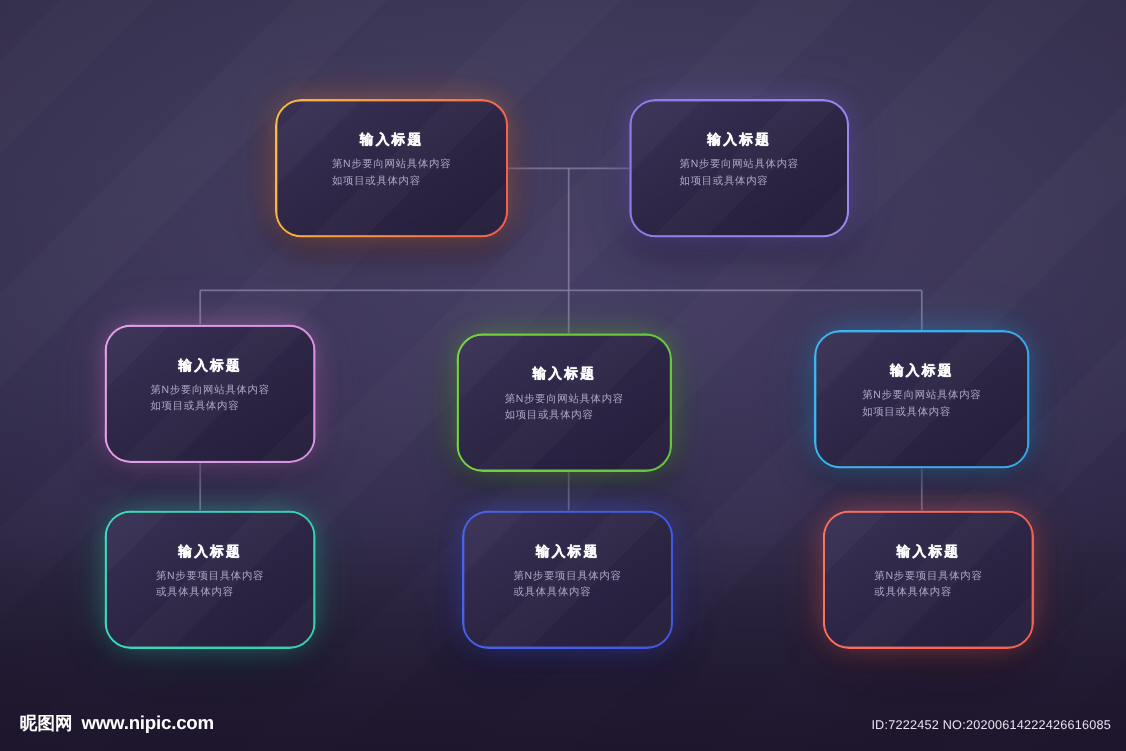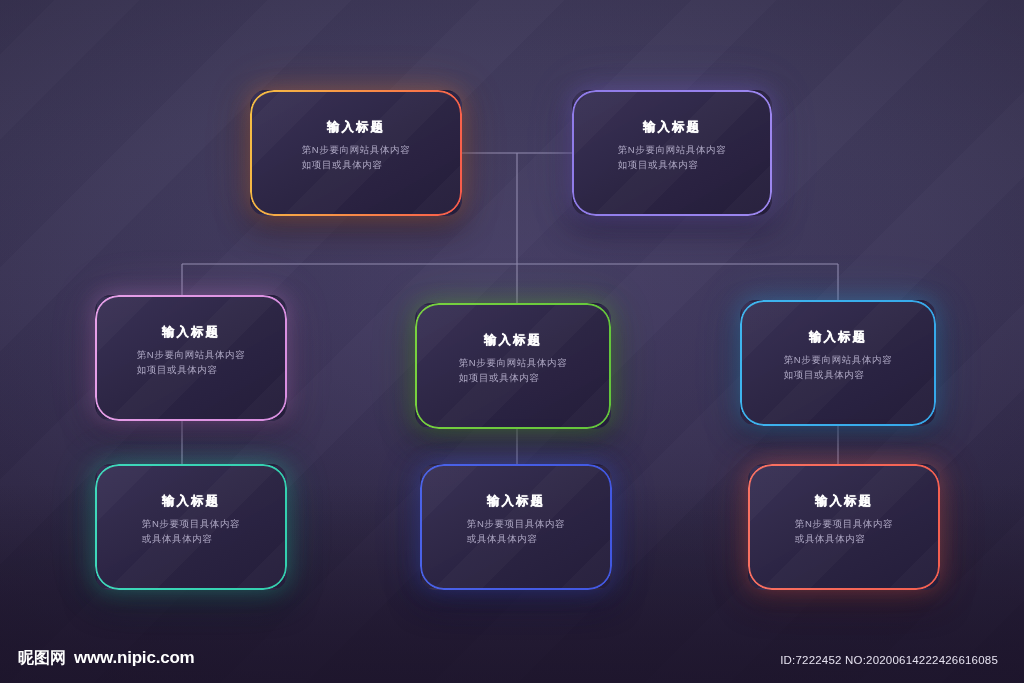--- a/index.html
+++ b/index.html
@@ -49,21 +49,21 @@
     pointer-events:none;
   }
 
   
   #connectors { position:absolute; inset:0; pointer-events:none; }
   #connectors line { stroke:#8e87ab; stroke-width:1.6; opacity:.72; }
 
   
   .card {
     position:absolute;
-    border-radius:16px;
+    border-radius:30px;
     border:2.4px solid transparent;
     background:
       linear-gradient(150deg, rgba(58,50,86,0.97) 0%, rgba(44,37,68,0.99) 52%, rgba(36,29,58,1) 100%);
     display:flex;
     flex-direction:column;
     align-items:center;
     justify-content:center;
     overflow:visible;
   }
   
@@ -129,21 +129,21 @@
   .brand-cn {
     font-family:"DejaVu Sans", sans-serif;
     font-size:16px; font-weight:bold; color:#ffffff;
     letter-spacing:0px;
   }
   .brand-url {
     font-size:17px; font-weight:bold; color:#ffffff;
     letter-spacing:-.2px;
   }
   .footer-right {
-    position:absolute; right:26px; bottom:17px;
+    position:absolute; right:14px; bottom:17px;
     font-size:11.5px; color:#e6e2f0; letter-spacing:.2px; z-index:20;margin-left:44px;
   }
 </style>
 </head>
 <body>
 
 <div id="stage">
   <div class="bg-diag"></div>
   <div class="bg-vignette"></div>
   <div class="bg-bottom-fade"></div>

